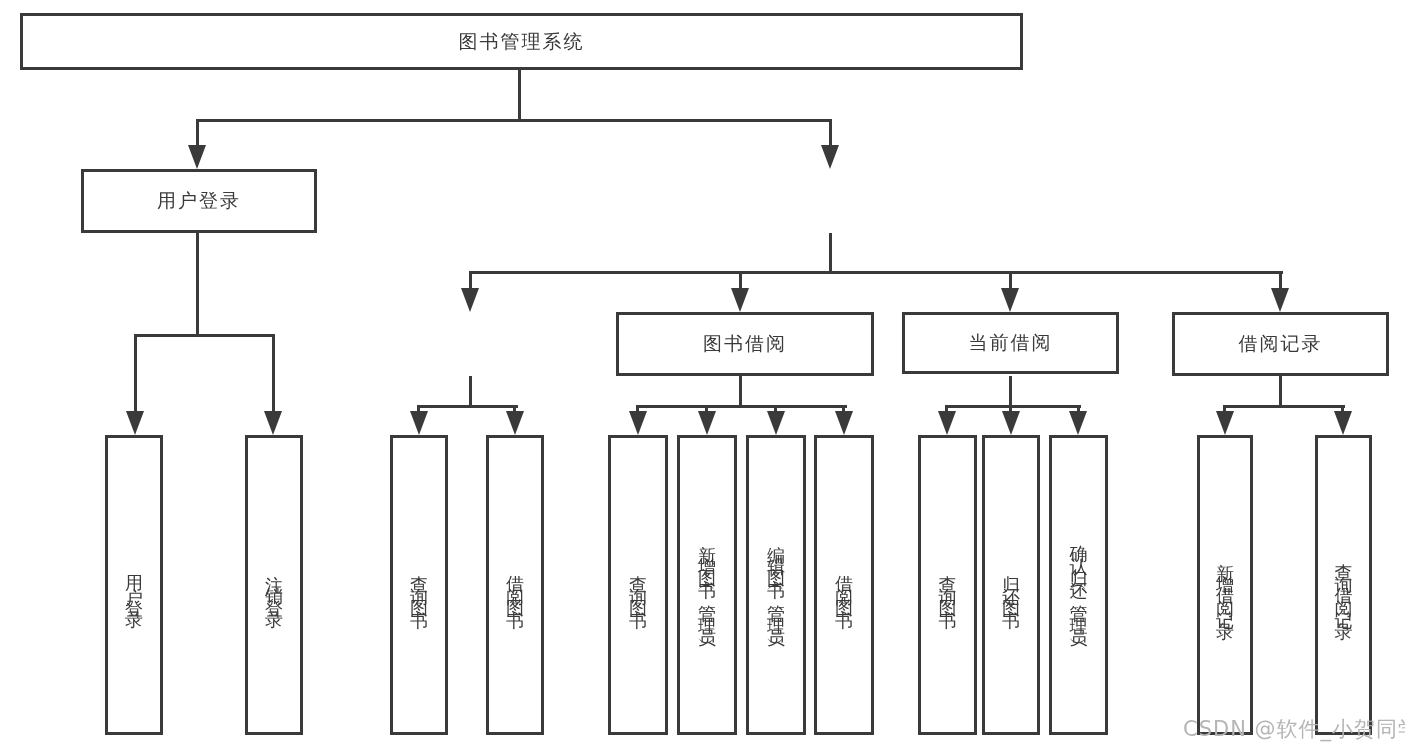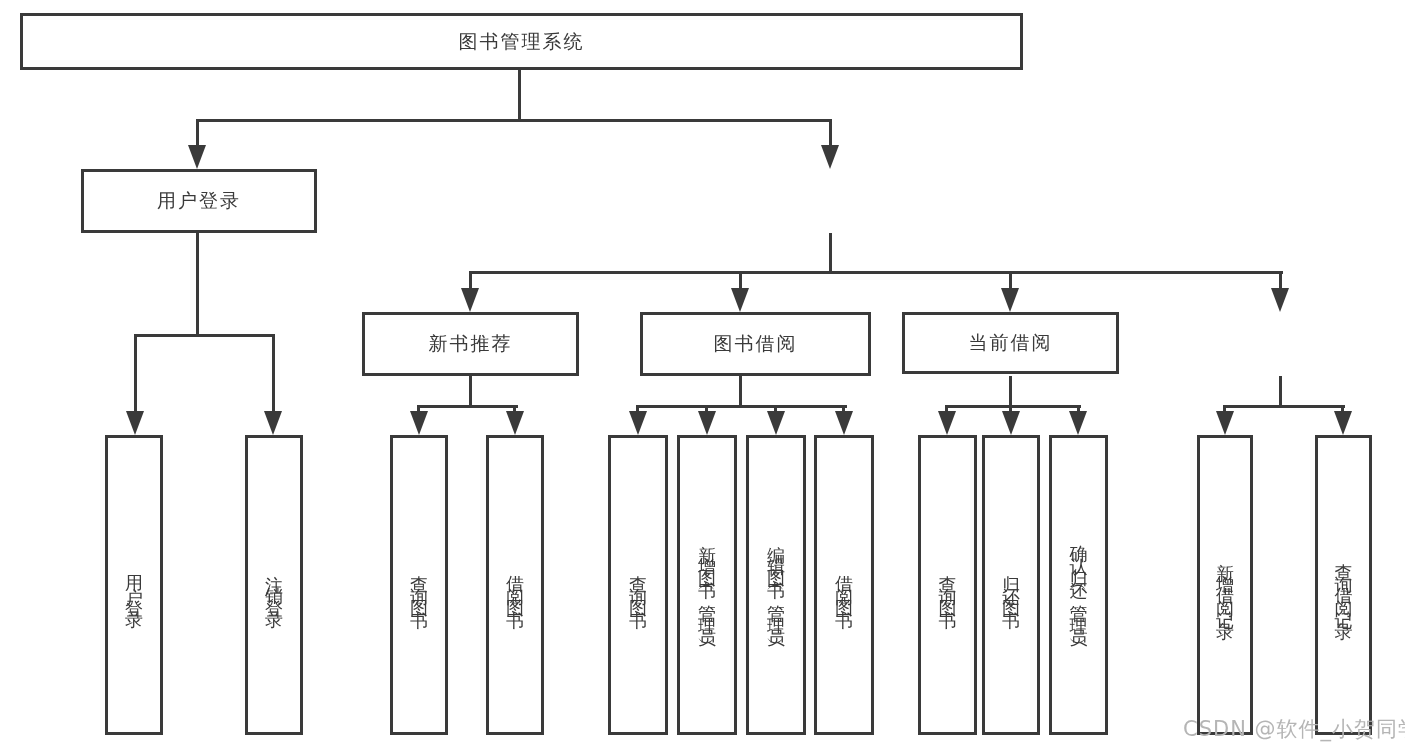--- a/index.html
+++ b/index.html
@@ -90,28 +90,28 @@
   <div class="ln" style="left:469px;top:271px;width:814px;height:3px"></div>
   <div class="ln" style="left:469px;top:271px;width:3px;height:20px"></div>
   <div class="ln" style="left:739px;top:271px;width:3px;height:20px"></div>
   <div class="ln" style="left:1009px;top:271px;width:3px;height:20px"></div>
   <div class="ln" style="left:1279px;top:271px;width:3px;height:20px"></div>
   <div class="ar" style="left:461px;top:288px"></div>
   <div class="ar" style="left:731px;top:288px"></div>
   <div class="ar" style="left:1001px;top:288px"></div>
   <div class="ar" style="left:1271px;top:288px"></div>
 
-  <div class="box h" style="left:362px;top:312px;width:217px;height:64px">
-    <span>新书推荐</span>
-  </div>
-  <div class="box h" style="left:640px;top:312px;width:231px;height:64px">
+  <div class="box h" style="left:616px;top:312px;width:258px;height:64px">
     <span>图书借阅</span>
   </div>
   <div class="box h" style="left:902px;top:312px;width:217px;height:62px">
     <span>当前借阅</span>
+  </div>
+  <div class="box h" style="left:1172px;top:312px;width:217px;height:64px">
+    <span>借阅记录</span>
   </div>
 
   <div class="ln" style="left:469px;top:376px;width:3px;height:32px"></div>
   <div class="ln" style="left:418px;top:405px;width:100px;height:3px"></div>
   <div class="ln" style="left:417px;top:405px;width:3px;height:10px"></div>
   <div class="ln" style="left:513px;top:405px;width:3px;height:10px"></div>
   <div class="ar" style="left:410px;top:411px"></div>
   <div class="ar" style="left:506px;top:411px"></div>
 
   <div class="ln" style="left:739px;top:376px;width:3px;height:32px"></div>

